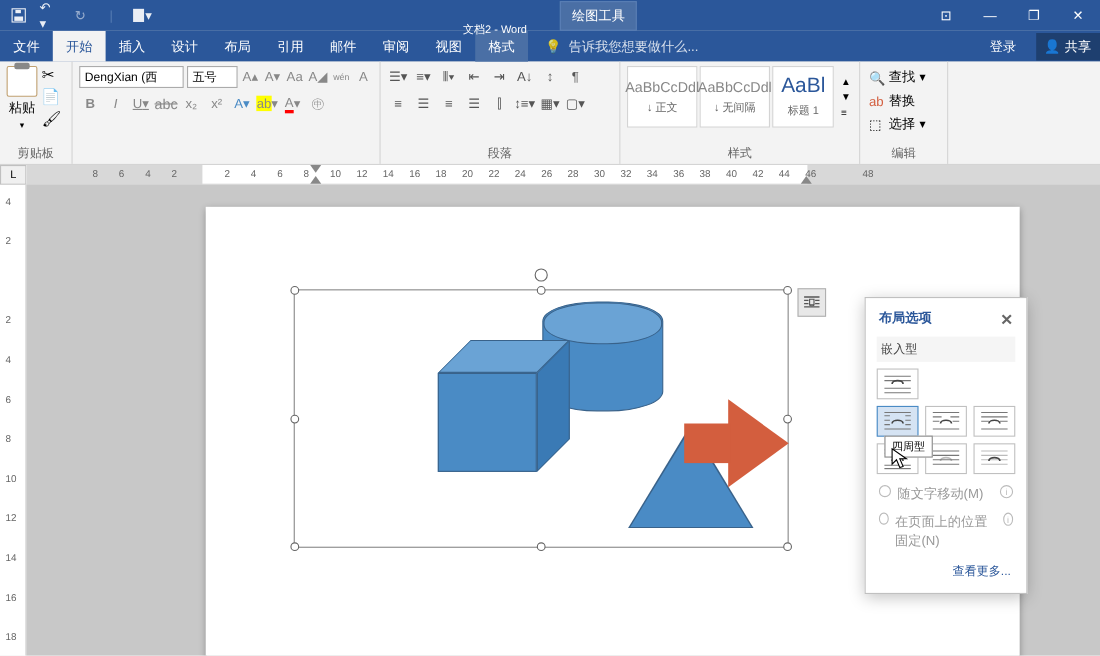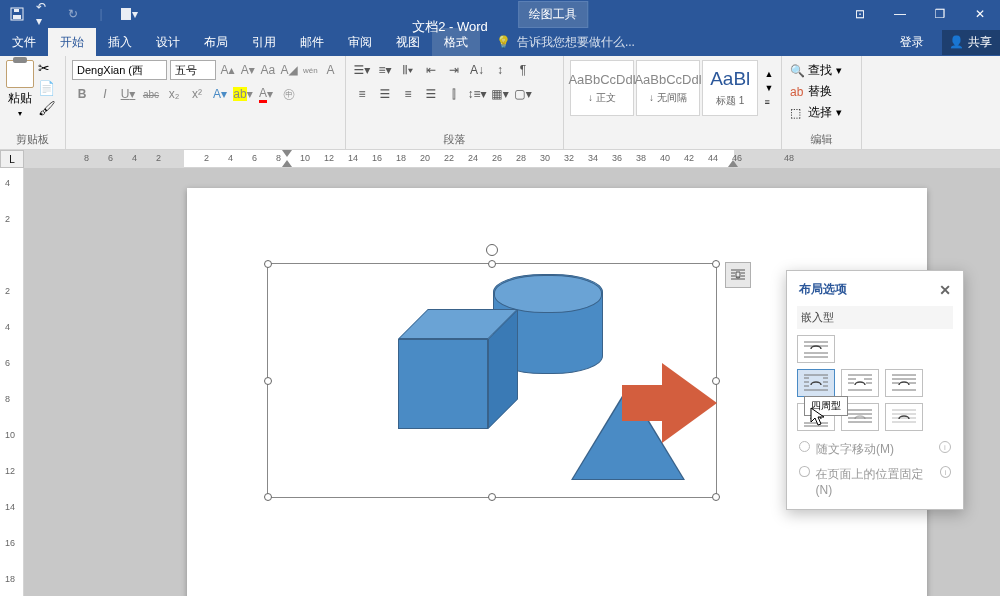--- a/index.html
+++ b/index.html
@@ -1,21 +1,21 @@
 <!DOCTYPE html>
 <html><head>
 <meta charset="utf-8">
 <style>
 *{margin:0;padding:0;box-sizing:border-box;font-family:"Microsoft YaHei","SimSun",sans-serif;font-size:12px;}
 body{background:#e6e6e6;width:1000px;height:596px;overflow:hidden;position:relative;}
 .titlebar{background:#2b579a;height:28px;display:flex;align-items:center;color:#fff;position:relative;}
 .titlebar .left-icons{display:flex;align-items:center;padding-left:8px;gap:10px;}
 .titlebar .left-icons span{display:inline-flex;width:18px;height:18px;align-items:center;justify-content:center;cursor:pointer;opacity:.9;}
 .titlebar .title-center{position:absolute;left:50%;transform:translateX(-50%);display:flex;gap:30px;align-items:center;}
-.titlebar .doc-title{font-size:13px;margin-top:25px;}
+.titlebar .doc-title{font-size:10px;margin-top:25px;}
 .titlebar .tool-tab{background:#4a6fa5;padding:4px 10px;border:1px solid #5a7fb5;}
 .titlebar .win-controls{position:absolute;right:0;display:flex;}
 .titlebar .win-controls span{width:40px;height:28px;display:inline-flex;align-items:center;justify-content:center;cursor:pointer;}
 .menubar{background:#2b579a;height:28px;display:flex;align-items:center;color:#fff;}
 .menubar .menu-item{padding:0 12px;height:28px;display:flex;align-items:center;cursor:pointer;}
 .menubar .menu-item.active{background:#f3f3f3;color:#2b579a;}
 .menubar .menu-item.format{background:#4a6fa5;}
 .menubar .tell-me{display:flex;align-items:center;gap:6px;padding-left:16px;opacity:.8;}
 .menubar .right-menu{margin-left:auto;display:flex;align-items:center;}
 .menubar .share{background:#1e3f6f;padding:4px 8px;margin-left:6px;}
@@ -73,21 +73,21 @@
 .cube{position:absolute;left:130px;top:75px;}
 .cube-face{position:absolute;width:90px;height:90px;background:#4a8bc5;border:1px solid #39628a;}
 .cube-top{width:90px;height:30px;background:#6aa3d5;border:1px solid #39628a;transform:skewX(-45deg);position:absolute;top:-30px;left:15px;}
 .cube-side{width:30px;height:90px;background:#3a7ab5;border:1px solid #39628a;transform:skewY(-45deg);position:absolute;left:90px;top:-15px;}
 .triangle{position:absolute;left:305px;top:125px;width:0;height:0;border-left:55px solid transparent;border-right:55px solid transparent;border-bottom:90px solid #4a8bc5;}
 .triangle-outline{position:absolute;left:303px;top:122px;width:0;height:0;border-left:57px solid transparent;border-right:57px solid transparent;border-bottom:94px solid #39628a;}
 .arrow-big{position:absolute;left:475px;top:175px;width:0;height:0;border-top:40px solid transparent;border-bottom:40px solid transparent;border-left:55px solid #d35e3e;}
 .arrow-big:before{content:"";position:absolute;left:-95px;top:-18px;width:42px;height:36px;background:#d35e3e;}
 .layout-btn{position:absolute;left:538px;top:74px;width:26px;height:26px;background:#e8e8e8;border:1px solid #b0b0b0;display:flex;align-items:center;justify-content:center;cursor:pointer;}
 .layout-btn svg{width:16px;height:16px;}
-.layout-popup{position:absolute;left:786px;top:270px;width:178px;background:#fff;border:1px solid #c0c0c0;box-shadow:0 4px 14px rgba(0,0,0,.25);padding:8px 10px;z-index:100;}
+.layout-popup{position:absolute;left:786px;top:270px;width:148px;background:#fff;border:1px solid #c0c0c0;box-shadow:0 4px 14px rgba(0,0,0,.25);padding:8px 10px;z-index:100;}
 .layout-popup .popup-header{display:flex;justify-content:space-between;align-items:center;font-weight:bold;color:#2b579a;margin-bottom:6px;padding:2px;}
 .layout-popup .close-x{cursor:pointer;color:#666;font-size:14px;}
 .layout-popup .section-label{color:#444;font-size:11px;margin:4px 0;background:#f5f5f5;padding:4px;}
 .layout-popup .wrap-grid{display:flex;flex-wrap:wrap;gap:6px;margin:6px 0;}
 .layout-popup .wrap-opt{width:38px;height:28px;border:1px solid #c0c0c0;background:#fff;display:flex;align-items:center;justify-content:center;cursor:pointer;position:relative;}
 .layout-popup .wrap-opt.selected{background:#d5e3f3;border-color:#4a8bc5;}
 .layout-popup .wrap-opt svg{width:26px;height:20px;}
 .layout-popup .tooltip{position:absolute;bottom:-20px;left:6px;background:#fff;border:1px solid #888;padding:2px 6px;font-size:10px;white-space:nowrap;z-index:10;}
 .layout-popup .radio-row{display:flex;align-items:flex-start;gap:6px;padding:4px 2px;font-size:11px;color:#999;}
 .layout-popup .radio-circle{width:11px;height:11px;border:1px solid #bbb;border-radius:50%;}
@@ -172,21 +172,21 @@
       <span class="font-btn">A<sup>▾</sup></span>
       <span class="font-btn">Aa</span>
       <span class="font-btn">A◢</span>
       <span class="font-btn" style="font-size:8px">wén</span>
       <span class="font-btn">A</span>
     </div>
     <div class="font-row2">
       <span class="font-btn" style="font-weight:bold">B</span>
       <span class="font-btn" style="font-style:italic">I</span>
       <span class="font-btn" style="text-decoration:underline"><span>U</span>▾</span>
-      <span class="font-btn" style="text-decoration:line-through;font-size:10px">abc</span>
+      <span class="font-btn" style="text-decoration:line-through;font-size:13px">abc</span>
       <span class="font-btn">x₂</span>
       <span class="font-btn">x²</span>
       <span class="font-btn" style="color:#4a8bc5">A▾</span>
       <span class="font-btn"><span style="background:#ff0">ab</span>▾</span>
       <span class="font-btn"><span style="border-bottom:3px solid red">A</span>▾</span>
       <span class="font-btn">㊥</span>
     </div>
   </div>
 
   <div class="ribbon-group para-group">
@@ -226,20 +226,21 @@
         <div class="style-box">
           <div class="preview big">AaBl</div>
           <div class="name">标题 1</div>
         </div>
         <div style="width: 16px; display: flex; flex-direction: column; justify-content: center; gap: 4px; padding-left: 4px;">
           <span style="font-size:9px;cursor:pointer">▲</span>
           <span style="font-size:9px;cursor:pointer">▼</span>
           <span style="font-size:9px;cursor:pointer">≡</span>
         </div>
       </div>
+    <div class="group-label">样式</div>
   </div>
 
   <div class="ribbon-group edit-group">
     <div class="edit-item"><span class="edit-icon">🔍</span><span>查找</span> ▾</div>
     <div class="edit-item">
         <span class="edit-icon" style="color:#d35e3e">ab</span>
         <span>替换</span>
       </div>
     <div class="edit-item"><span class="edit-icon">⬚</span><span>选择</span> ▾</div>
     <div class="group-label">编辑</div>
@@ -425,17 +426,18 @@
   <div class="radio-row">
     <span class="radio-circle"></span>
     <span>随文字移动(M)</span>
     <span class="info-icon">i</span>
   </div>
   <div class="radio-row">
     <span class="radio-circle"></span>
     <span>在页面上的位置固定(N)</span>
     <span class="info-icon">i</span>
   </div>
+  <div class="see-more">查看更多...</div>
 </div>
 
 <svg class="cursor-arrow" width="16" height="20" viewBox="0 0 16 20">
     <path d="M1 1l0 14 4-4 3 7 3-1-3-7 6 0z" fill="#fff" stroke="#000"></path>
   </svg>
 
 </body></html>

